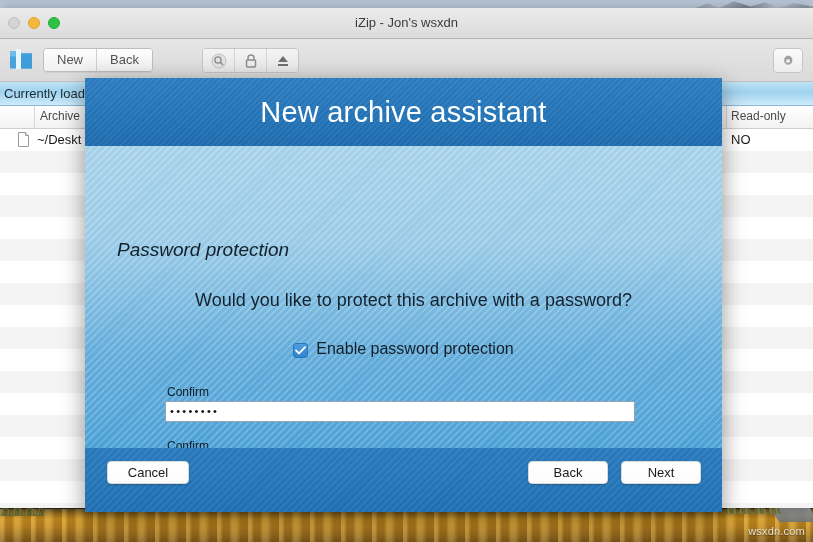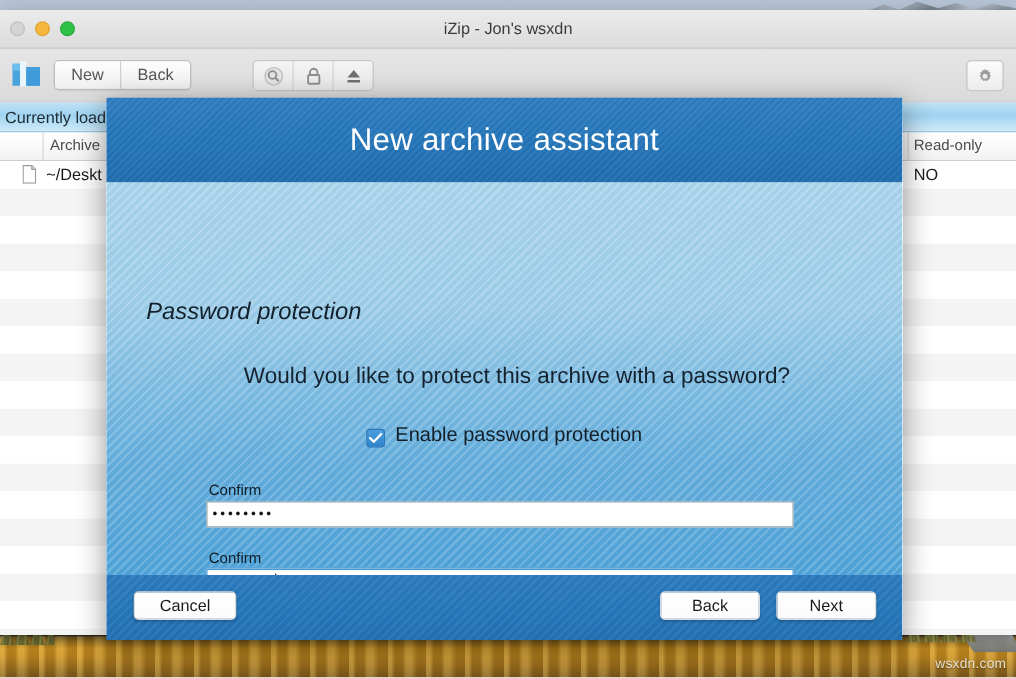--- a/index.html
+++ b/index.html
@@ -298,21 +298,21 @@
     background:
       repeating-linear-gradient(135deg,
         rgba(255,255,255,.05) 0px, rgba(255,255,255,.05) 2px,
         rgba(0,0,0,.02) 2px, rgba(0,0,0,.02) 4px),
       linear-gradient(180deg, #2d7cc0 0%, #2374b8 55%, #1f6cae 100%);
     display: flex;
     align-items: center;
     justify-content: center;
   }
   .dlg-header .t {
-    font-size: 25px;
+    font-size: 29px;
     color: #ffffff;
     font-weight: normal;
     letter-spacing: .2px;
   }
 
   .dlg-body {
     position: relative;
     flex: 1;
     background:
       repeating-linear-gradient(135deg,
@@ -403,21 +403,21 @@
   .hint {
     position: absolute;
     left: 0; right: 0; top: 355px;
     text-align: center;
     font-size: 14px;
     color: #15242f;
   }
 
   .dlg-footer {
     position: relative;
-    height: 52px;
+    height: 64px;
     background:
       repeating-linear-gradient(135deg,
         rgba(255,255,255,.05) 0px, rgba(255,255,255,.05) 2px,
         rgba(0,0,0,.02) 2px, rgba(0,0,0,.02) 5px),
       linear-gradient(180deg, #2c7bbf 0%, #2576ba 60%, #2270b4 100%);
   }
   .dbtn {
     position: absolute;
     top: 13px;
     height: 23px;

